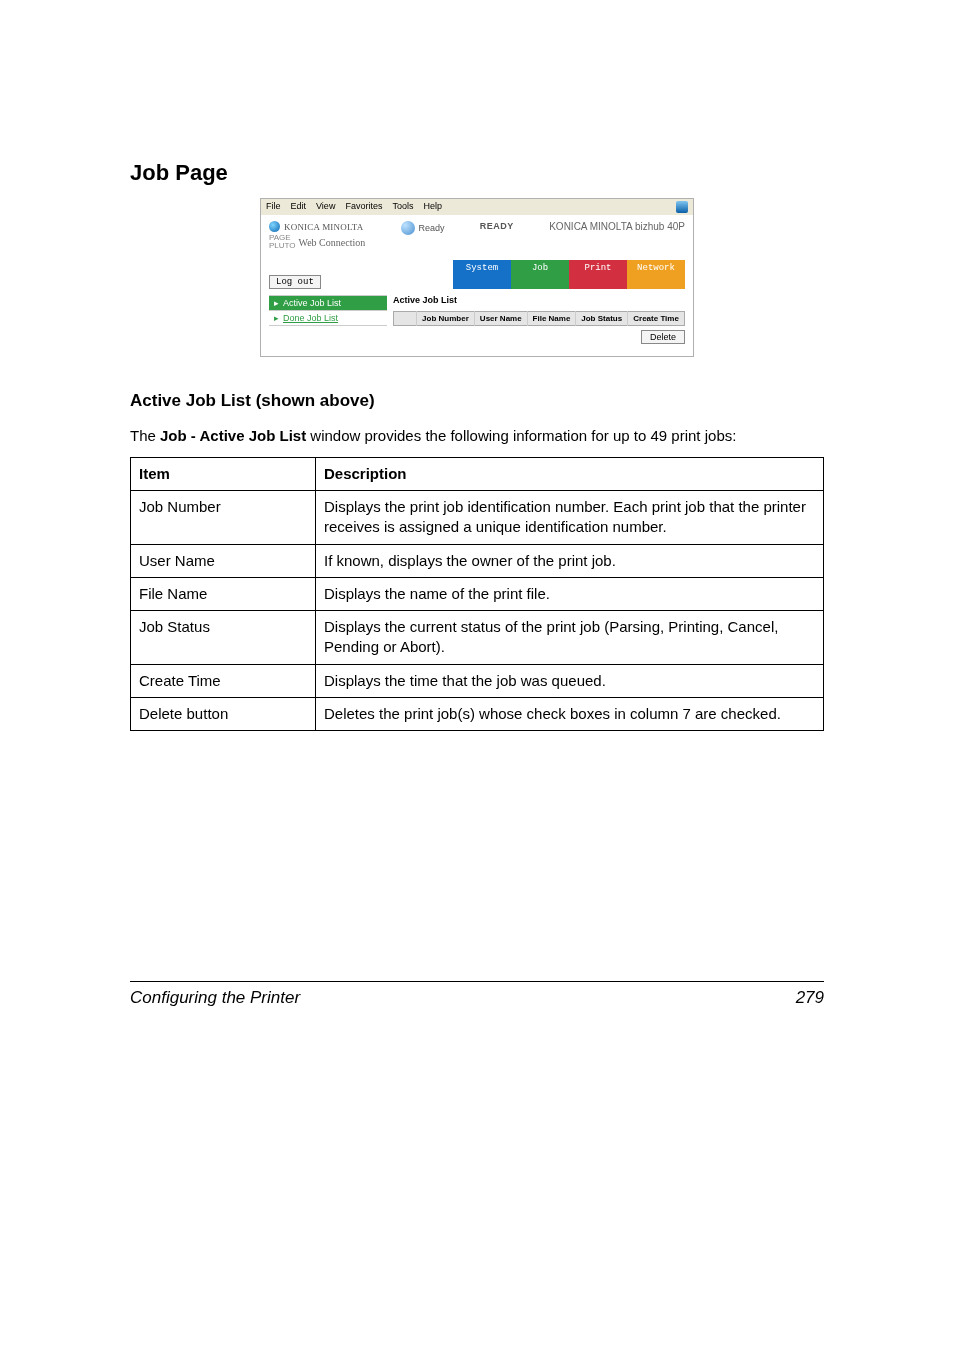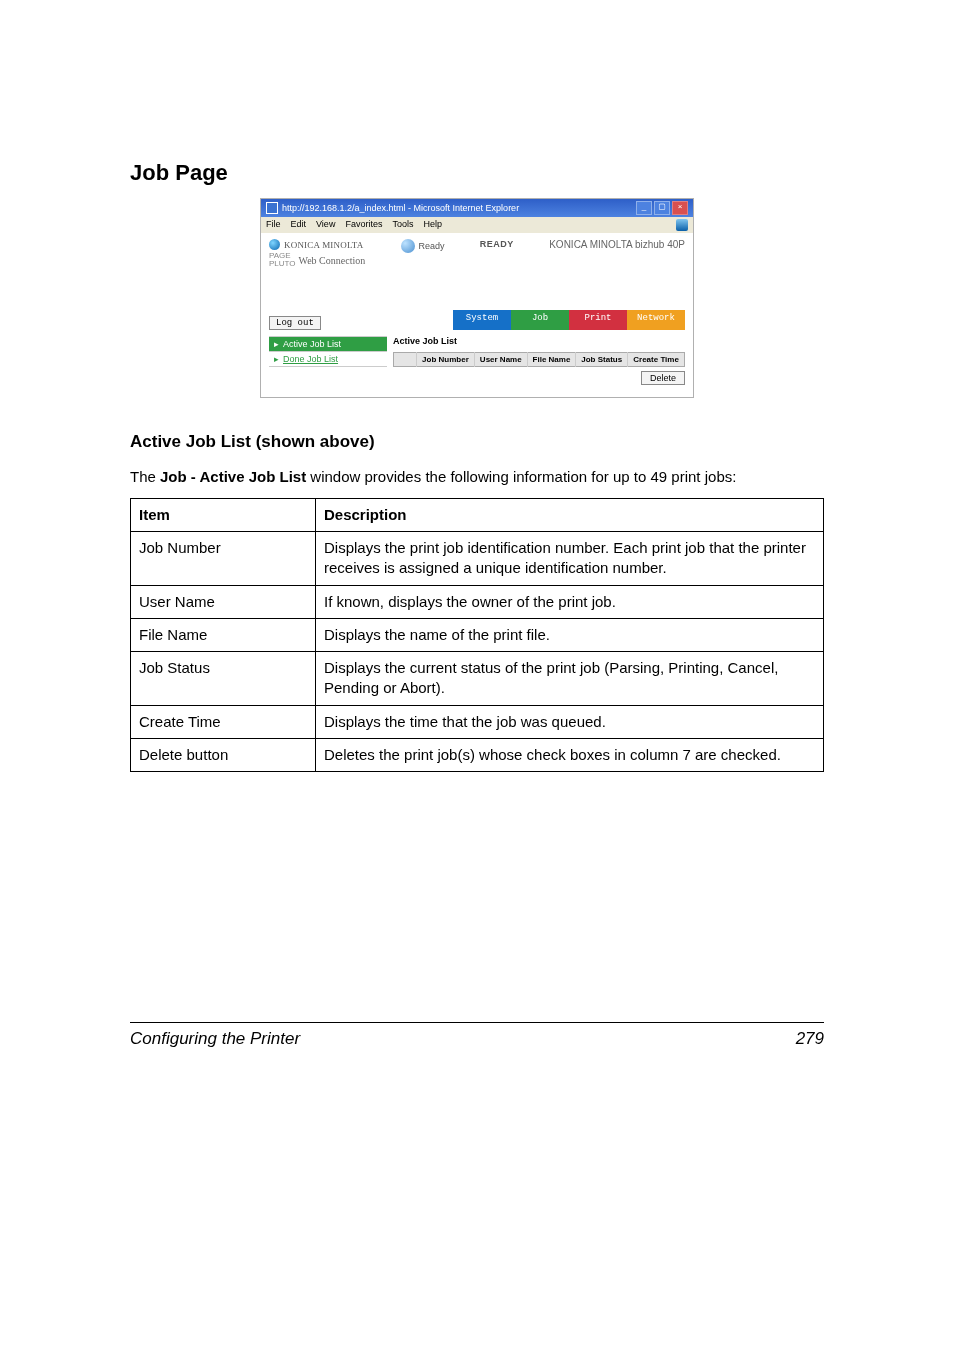--- a/index.html
+++ b/index.html
@@ -68,21 +68,21 @@
 .brand-line2 { display:flex; align-items:center; gap:3px; }
 .brand-pluto { font-size:8px; color:#888; line-height:1;}
 .brand-wc { font-size:10px; color:#666; font-family: Georgia, serif;}
 .ready-block{ display:flex; align-items:center; gap:4px;}
 .ready-icon { width:14px; height:14px; background: radial-gradient(circle at 30% 30%, #bde2ff, #4b90d0); border-radius:50%; position:relative;}
 .ready-text { color:#555;}
 .ready-center { color:#555; font-weight:bold; letter-spacing:.5px;}
 .model-name { color:#666; font-size:10px;}
 .tabs-row { padding: 0 8px; display:flex; align-items:flex-end; font-family:Liberation Mono, monospace;}
 .logout-btn { border:1px solid #888; background:#f4f4f4; font-size:9px; padding:1px 6px;}
-.tabs-bar { display:flex; height:20px; flex: none; margin-top: 32px;}
+.tabs-bar { display:flex; height:29px; flex: none;}
 .tabc { width:58px; text-align:center; color:#fff; font-size:9px; line-height:16px;}
 .t-system { background:#1570c8;}
 .t-job { background:#2f9e44;}
 .t-print { background:#d23040;}
 .t-network { background:#f0a020;}
 .body-row { display:flex; padding:6px 8px 14px 8px; gap:6px;}
 .sidenav { width:118px;}
 .side-item { padding:2px 5px; display:flex; align-items:center; gap:3px; border-top:1px solid #ccc;}
 .side-item:last-child{ border-bottom:1px solid #ccc;}
 .side-active { background:#2f9e44; color:#fff;}
@@ -135,31 +135,20 @@
 .footer-left { font-style: italic; font-size: 17px;}
 .footer-right { font-style: italic; font-size: 17px;}
 </style>
 </head>
 <body>
 
 <div class="page">
   <h2 class="section-title">Job Page</h2>
 
   <div class="screenshot">
-    <div class="ie-titlebar">
-      <div class="ie-title-left">
-        <span class="ie-doc-icon"></span>
-        <span>http://192.168.1.2/a_index.html - Microsoft Internet Explorer</span>
-      </div>
-      <div class="ie-winbtns">
-        <span class="ie-winbtn">_</span>
-        <span class="ie-winbtn">▢</span>
-        <span class="ie-winbtn close">×</span>
-      </div>
-    </div>
     <div class="ie-menubar">
       <div class="ie-menubar-left">
         <span>File</span>
         <span>Edit</span>
         <span>View</span>
         <span>Favorites</span>
         <span>Tools</span>
         <span>Help</span>
       </div>
       <span class="ie-ie-icon"></span>

